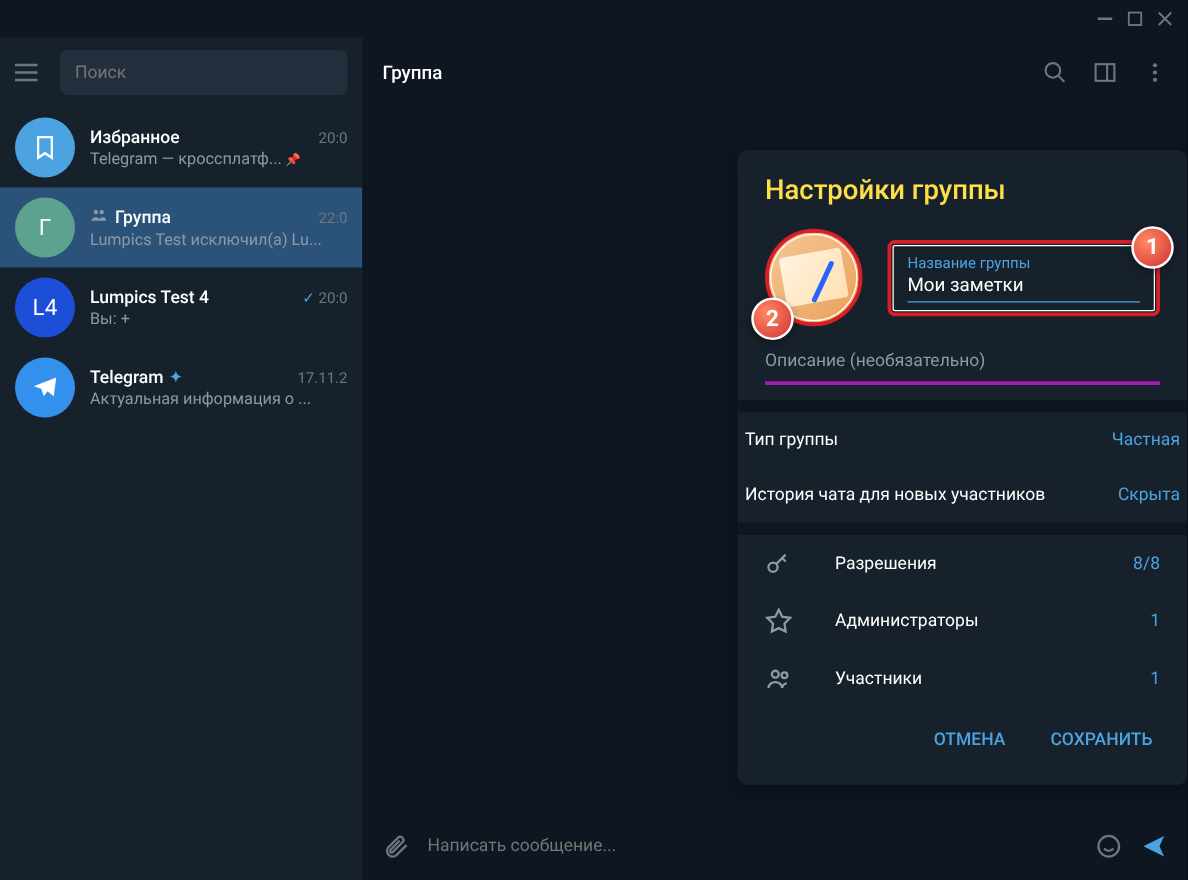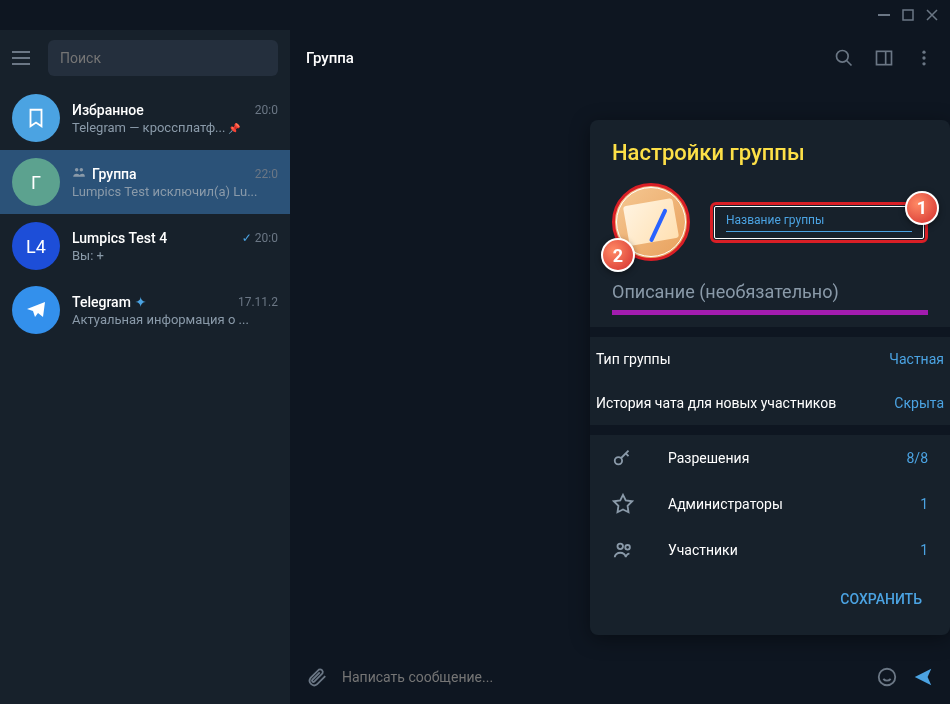--- a/index.html
+++ b/index.html
@@ -48,21 +48,21 @@
 .avatar-edit::before{content:"";position:absolute;width:50px;height:40px;background:linear-gradient(135deg,#fff3e0,#ffe0b2);transform:rotate(-10deg);border-radius:3px}
 .avatar-edit::after{content:"";position:absolute;width:4px;height:36px;background:#2962ff;transform:rotate(25deg) translateX(8px);border-radius:2px}
 .name-field{flex:1;position:relative;border:3px solid #d91f26;border-radius:6px;padding:8px 13px;outline:1px solid #fff;outline-offset:-5px}
 .field-label{color:#4ba3e2;font-size:12px}
 .field-value{color:#fff;font-size:15px;margin-top:2px}
 .field-underline{height:1px;background:#4ba3e2;margin-top:4px}
 .marker{position:absolute;width:34px;height:34px;border-radius:50%;background:radial-gradient(circle at 35% 35%,#ff8a65,#d32f2f);border:2px solid #fff;display:flex;align-items:center;justify-content:center;color:#fff;font-weight:bold;font-size:18px;box-shadow:0 2px 6px rgba(0,0,0,.4)}
 .marker-1{top:-14px;right:-14px}
 .marker-2{bottom:-14px;left:-14px}
 .desc-row{padding:0 22px 12px}
-.desc-label{color:#8a9aa9;font-size:18px;border-bottom:5px solid #a21caf;padding-bottom:8px}
+.desc-label{color:#8a9aa9;font-size:14px;border-bottom:3px solid #a21caf;padding-bottom:8px}
 .divider{height:10px;background:#0e1621}
 .setting-row{display:flex;justify-content:space-between;padding:14px 6px;cursor:pointer}
 .setting-label{color:#fff;font-size:14px}
 .setting-value{color:#4ba3e2;font-size:14px}
 .admin-row{display:flex;align-items:center;padding:12px 22px;gap:34px;cursor:pointer}
 .admin-row svg{width:22px;height:22px;color:#8a9aa9}
 .admin-label{flex:1;color:#fff;font-size:14px}
 .admin-count{color:#4ba3e2;font-size:14px}
 .modal-actions{display:flex;justify-content:flex-end;gap:8px;padding:10px 14px 0}
 .modal-btn{color:#4ba3e2;font-size:14px;font-weight:500;padding:8px 14px;cursor:pointer;border-radius:4px}
@@ -202,20 +202,21 @@
       </div>
 
       <div class="modal">
         <div class="modal-title">Настройки группы</div>
         <div class="edit-row">
           <div class="avatar-edit">
             <div class="marker marker-2">2</div>
           </div>
           <div class="name-field">
             <div class="field-label">Название группы</div>
+            <div class="field-value">Мои заметки</div>
             <div class="field-underline"></div>
             <div class="marker marker-1">1</div>
           </div>
         </div>
         <div class="desc-row">
           <div class="desc-label">Описание (необязательно)</div>
         </div>
         <div class="divider"></div>
         <div class="setting-row">
           <span class="setting-label">Тип группы</span>
@@ -244,18 +245,19 @@
         <div class="admin-row">
           <svg viewBox="0 0 24 24" fill="none" stroke="currentColor" stroke-width="2">
               <circle cx="9" cy="8" r="3"></circle>
               <circle cx="17" cy="9" r="2.5"></circle>
               <path d="M3 20c0-3 3-5 6-5s6 2 6 5M15 20c0-2 2-4 4-4"></path>
             </svg>
           <span class="admin-label">Участники</span>
           <span class="admin-count">1</span>
         </div>
         <div class="modal-actions">
+          <div class="modal-btn">ОТМЕНА</div>
           <div class="modal-btn">СОХРАНИТЬ</div>
         </div>
       </div>
     </div>
   </div>
 </div>
 
 </body></html>

